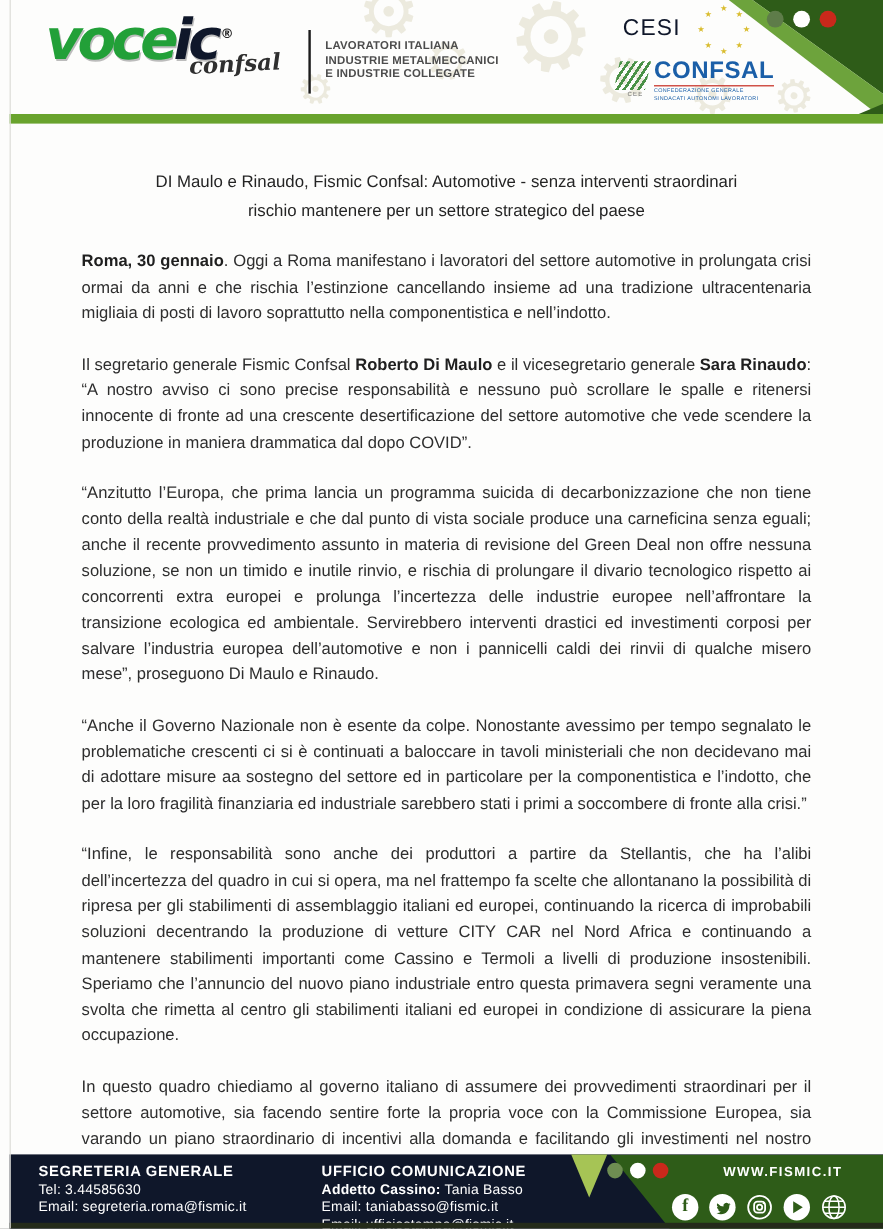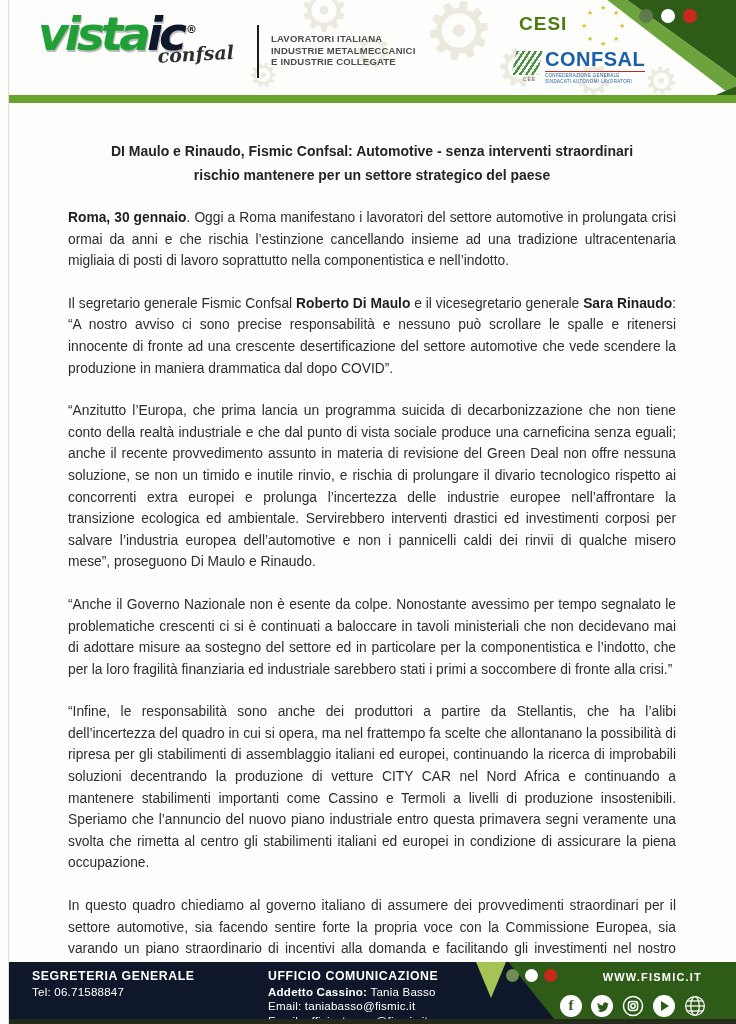--- a/index.html
+++ b/index.html
@@ -21,21 +21,21 @@
             text-shadow:none;margin-left:3px;}
   .confsal-script{font-family:"DejaVu Serif",serif;font-style:italic;font-weight:bold;
                   font-size:19px;color:#2f2f2f;text-align:right;margin-top:-12px;padding-right:34px;
                   transform:rotate(-3deg);}
 
   .header-divider{position:absolute;left:249px;top:25px;width:2px;height:53px;background:#1c1c1c;}
 
   .org-text{position:absolute;left:263px;top:33px;font-size:9.5px;font-weight:bold;color:#4c4c4c;
             line-height:11.5px;letter-spacing:.2px;}
 
-  .cesi{position:absolute;left:511px;top:13px;font-size:19px;font-weight:bold;color:#4d7c0f;
+  .cesi{position:absolute;left:511px;top:13px;font-size:19px;font-weight:normal;color:#0f172a;
         letter-spacing:1px;}
   .eu-stars{position:absolute;left:572px;top:4px;width:46px;height:46px;}
   .eu-stars span{position:absolute;font-size:7px;color:#d9bc2e;line-height:1;}
 
   .confsal-logo{position:absolute;left:506px;top:49px;display:flex;align-items:flex-start;}
   .confsal-stripes{width:26px;height:24px;margin-right:5px;margin-top:2px;
       background:repeating-linear-gradient(115deg,#4a9147 0 2.5px,transparent 2.5px 5.5px);
       transform:skewX(-12deg);}
   .confsal-cee{font-size:5px;color:#666;letter-spacing:1px;margin-top:1px;text-align:center;}
   .confsal-word{font-size:20px;font-weight:bold;color:#1b5fa8;letter-spacing:.5px;line-height:1;}
@@ -52,21 +52,21 @@
   .corner-dots{position:absolute;left:68px;top:9px;display:flex;gap:8px;}
   .dot{width:14px;height:14px;border-radius:50%;}
   .dot-sage{background:#5e7c49;}
   .dot-white{background:#ffffff;}
   .dot-red{background:#c9281b;}
 
   .green-bar{position:absolute;top:95px;left:8px;right:0;height:8px;background:#69a32d;z-index:2;}
 
   
   .content{position:absolute;top:103px;left:8px;right:0;padding:36px 60px 0 60px;}
-  .doc-title{font-size:14px;font-weight:bold;color:#242424;text-align:center;line-height:24px;
+  .doc-title{font-size:14px;font-weight:normal;color:#242424;text-align:center;line-height:24px;
              margin:0 0 20px 0;}
   .content p{font-size:13.8px;line-height:21.6px;color:#2e2e2e;text-align:justify;
              margin:0 0 21px 0;}
   .content p b{color:#1f1f1f;}
 
   
   .footer{position:absolute;top:962px;left:8px;right:0;height:69px;background:#0f172a;color:#fff;z-index:4;}
   .footer-dark{position:absolute;right:0;top:0;height:100%;width:246px;background:#2e5c18;
                clip-path:polygon(7.5% 0,100% 0,100% 100%,30% 100%);}
   .footer-wedge{position:absolute;left:468px;top:0;width:0;height:0;
@@ -99,21 +99,21 @@
   <div class="header">
     <span class="gear" style="left:290px;top:-18px;font-size:58px;">⚙</span>
     <span class="gear" style="left:345px;top:30px;font-size:44px;transform:rotate(22deg);">⚙</span>
     <span class="gear" style="left:415px;top:-8px;font-size:80px;transform:rotate(10deg);">⚙</span>
     <span class="gear" style="left:488px;top:42px;font-size:52px;transform:rotate(-14deg);">⚙</span>
     <span class="gear" style="left:566px;top:58px;font-size:44px;">⚙</span>
     <span class="gear" style="left:636px;top:62px;font-size:38px;transform:rotate(30deg);">⚙</span>
     <span class="gear" style="left:240px;top:58px;font-size:34px;transform:rotate(-20deg);">⚙</span>
 
     <div class="fismic-logo">
-      <div class="fismic-word"><span class="fismic-green">vista</span><span class="fismic-red">ic</span><span class="reg-mark">®</span></div>
+      <div class="fismic-word"><span class="fismic-green">voce</span><span class="fismic-red">ic</span><span class="reg-mark">®</span></div>
       <div class="confsal-script">confsal</div>
     </div>
 
     <div class="header-divider"></div>
 
     <div class="org-text">
       <div>LAVORATORI ITALIANA</div>
       <div>INDUSTRIE METALMECCANICI</div>
       <div>E INDUSTRIE COLLEGATE</div>
     </div>
@@ -170,21 +170,22 @@
     <p><span>“Infine, le responsabilità sono anche dei produttori a partire da Stellantis, che ha l’alibi dell’incertezza del quadro in cui si opera, ma nel frattempo fa scelte che allontanano la possibilità di ripresa per gli stabilimenti di assemblaggio italiani ed europei, continuando la ricerca di improbabili soluzioni decentrando la produzione di vetture CITY CAR nel Nord Africa e continuando a mantenere stabilimenti importanti come Cassino e Termoli a livelli di produzione insostenibili. Speriamo che l’annuncio del nuovo piano industriale entro questa primavera segni veramente una svolta che rimetta al centro gli stabilimenti italiani ed europei in condizione di assicurare la piena occupazione.</span></p>
     <p><span>In questo quadro chiediamo al governo italiano di assumere dei provvedimenti straordinari per il settore automotive, sia facendo sentire forte la propria voce con la Commissione Europea, sia varando un piano straordinario di incentivi alla domanda e facilitando gli investimenti nel nostro Paese, prendendo provvedimenti che abbassino il costo dell’energia e finalmente assumendo un provvedimento straordinario di ammortizzatori sociali che superi gli attuali vincoli temporali, a partire dalle aziende della componentistica e dell’indotto”, concludono Di Maulo e Rinaudo.</span></p>
   </div>
 
   <div class="footer">
     <div class="footer-dark"></div>
     <div class="footer-wedge"></div>
 
     <div class="footer-col footer-col1">
       <div class="footer-title">SEGRETERIA GENERALE</div>
-      <div class="footer-line">Tel: 06.71588847</div>
+      <div class="footer-line">Tel: 3.44585630</div>
+      <div class="footer-line">Email: segreteria.roma@fismic.it</div>
     </div>
 
     <div class="footer-col footer-col2">
       <div class="footer-title">UFFICIO COMUNICAZIONE</div>
       <div class="footer-line"><b>Addetto Cassino:</b><span> Tania Basso</span></div>
       <div class="footer-line">Email: taniabasso@fismic.it</div>
       <div class="footer-line">Email: ufficiostampa@fismic.it</div>
     </div>
 
     <div class="footer-dots">

